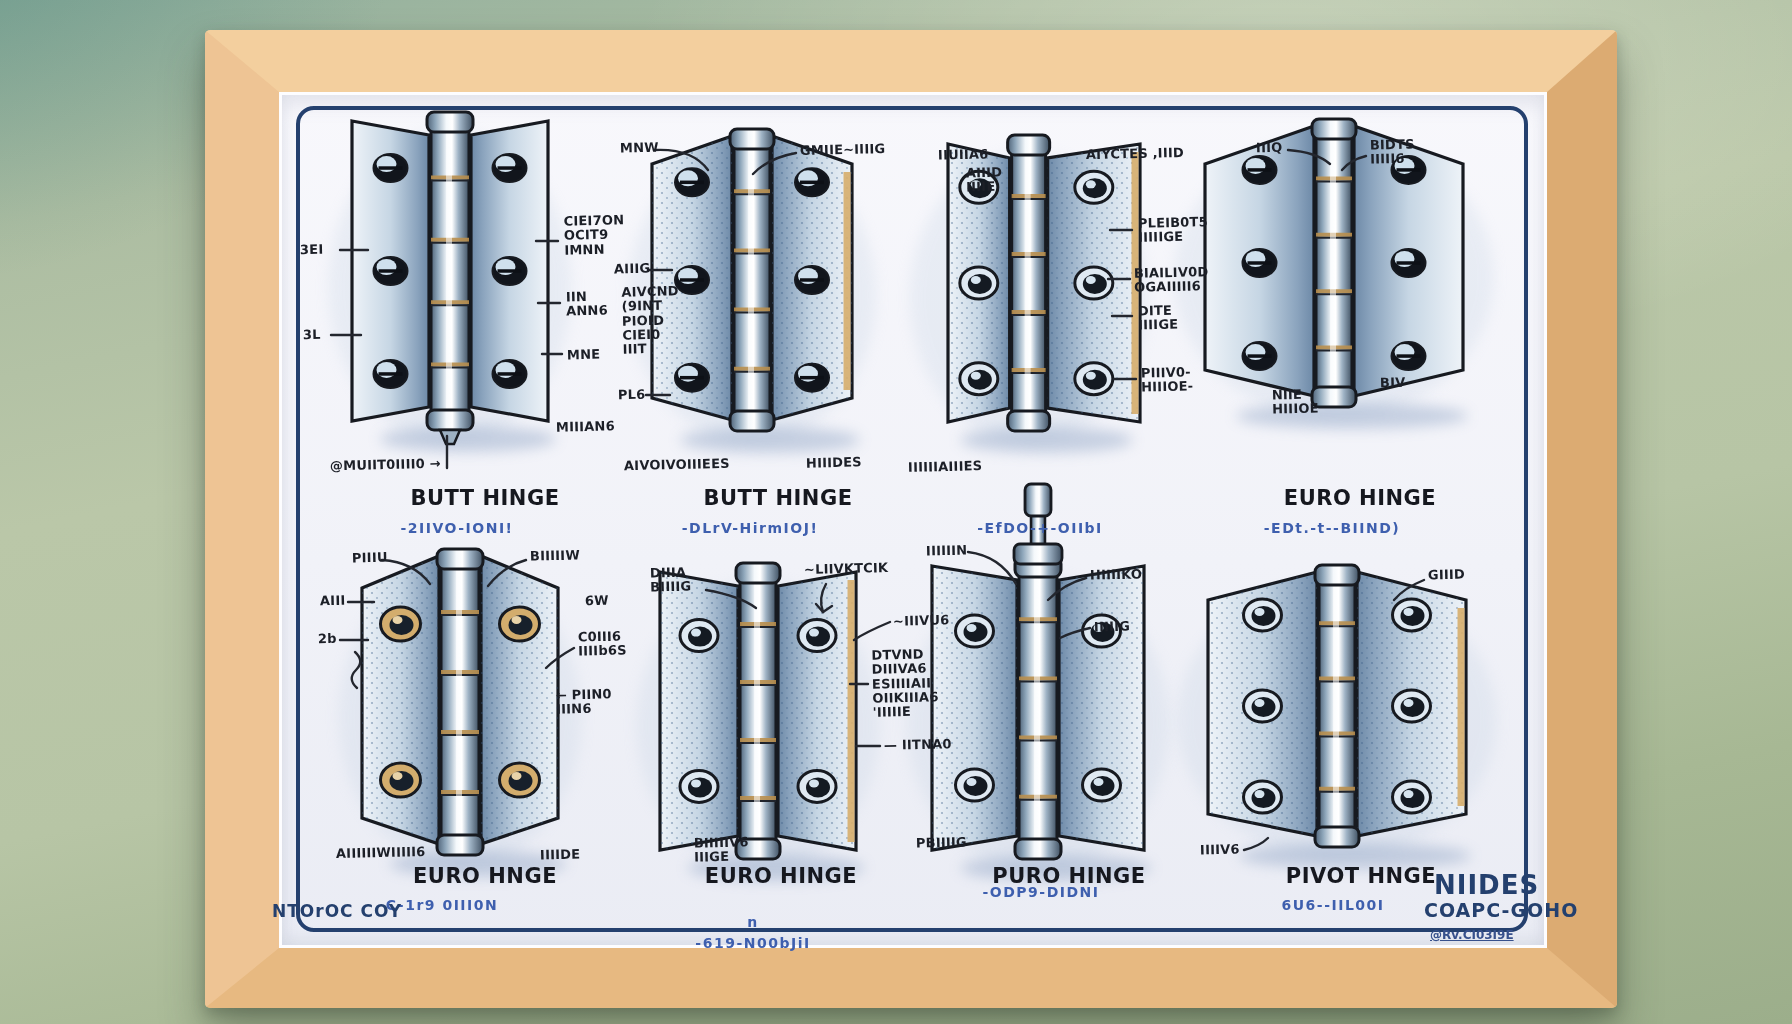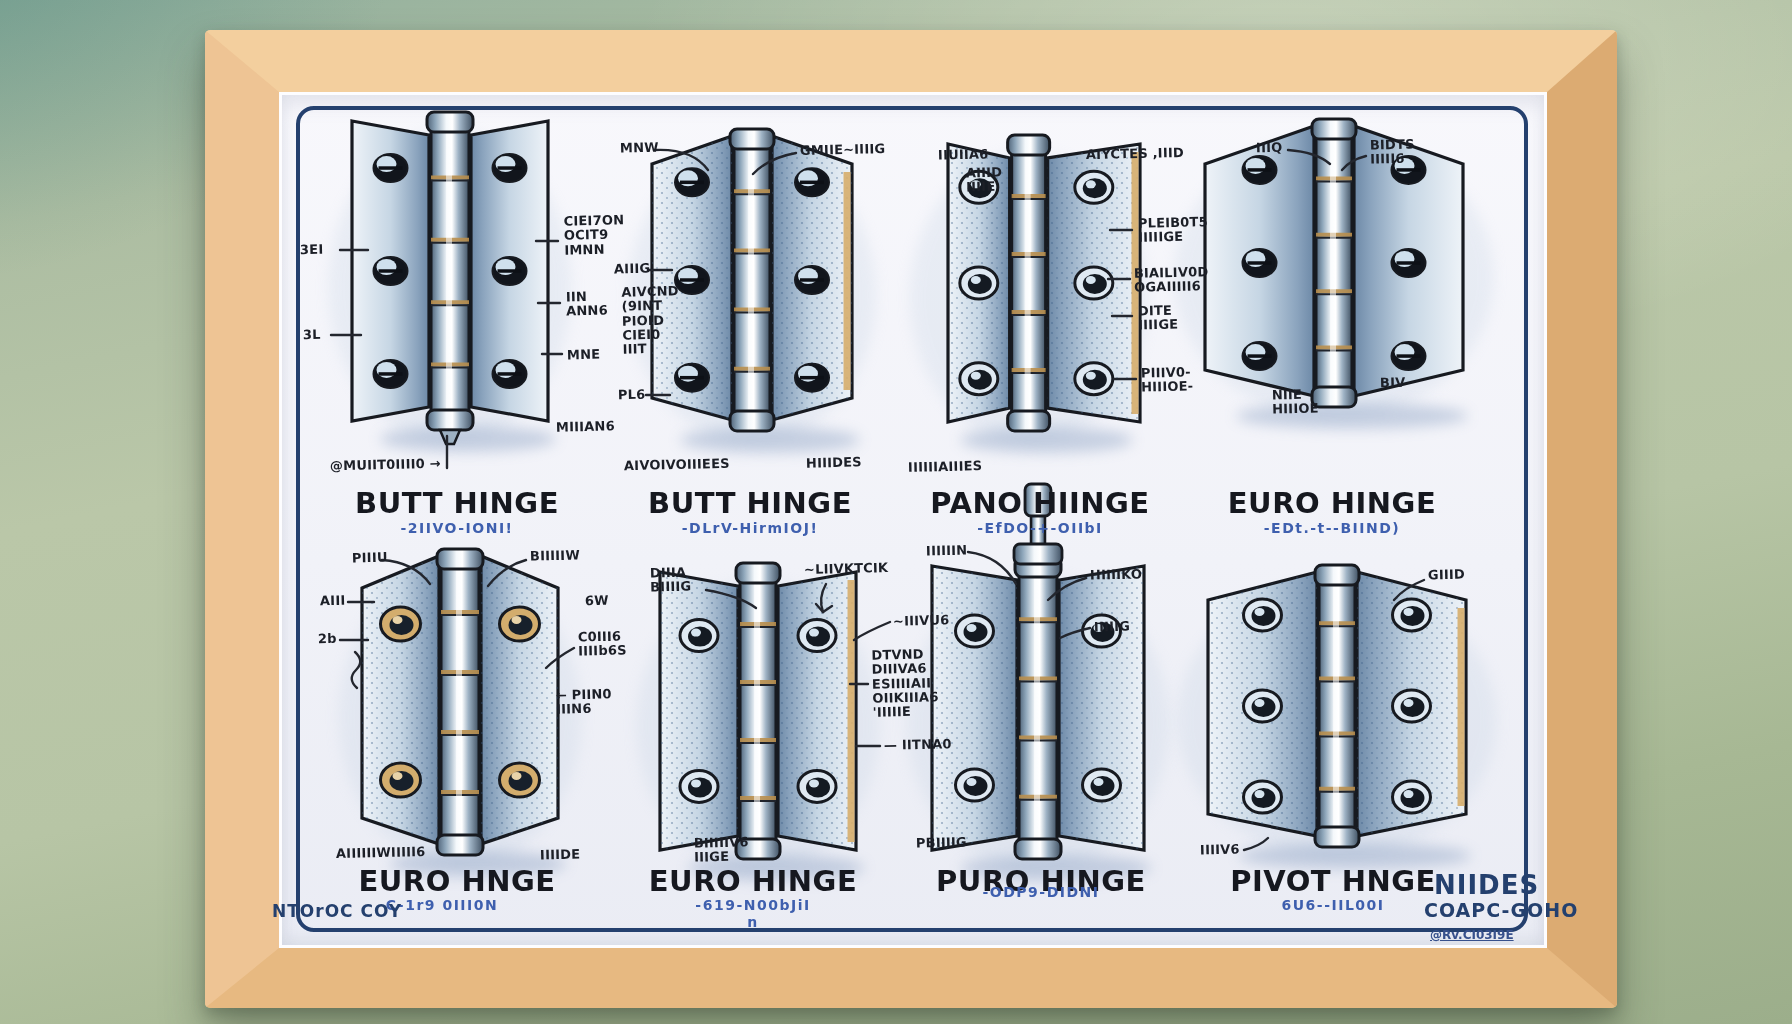--- a/index.html
+++ b/index.html
@@ -14,22 +14,22 @@
     border-color:#f3cf9e #dcab72 #e7b981 #eec494;border-radius:5px;
     box-shadow:0 26px 44px rgba(48,60,44,.40),0 6px 14px rgba(48,60,44,.28),inset 0 0 0 2px rgba(120,80,30,.18);}
   .poster{position:absolute;inset:0;background:linear-gradient(180deg,#f8f8fc 0%,#f1f2f8 55%,#eaecf4 100%);}
   .poster::before{content:"";position:absolute;inset:0;pointer-events:none;
     box-shadow:inset 0 0 0 3px #fdfdff,inset 0 12px 20px rgba(110,120,150,.16),inset 0 -8px 16px rgba(110,120,150,.12);}
   .inkborder{position:absolute;left:296px;top:106px;width:1224px;height:818px;
     border:4px solid #24406e;border-radius:18px;z-index:2;}
   #art{position:absolute;left:0;top:0;z-index:3;pointer-events:none;}
   .labels{position:absolute;inset:0;z-index:4;}
   .labels>div{position:absolute;}
-  .title{transform:translateX(-50%);font-weight:bold;font-size:29px;letter-spacing:.5px;
-    color:#16181f;white-space:nowrap;}
+  .title{transform:translateX(-50%);font-weight:bold;font-size:21px;letter-spacing:.5px;
+    color:#16181f;white-space:nowrap;margin-left:28px;}
   .sub{transform:translateX(-50%);font-weight:bold;font-size:14px;letter-spacing:1.5px;
     color:#3e5fae;white-space:nowrap;}
   .ann{font-size:13px;font-weight:bold;color:#1c1f27;line-height:1.1;letter-spacing:.2px;
     white-space:pre-line;transform:rotate(-1.3deg);}
   .navy{color:#24406e;}
   .corner-bl{font-size:17px;font-weight:bold;letter-spacing:1px;}
   .note-title{font-size:26px;font-weight:bold;letter-spacing:1px;text-align:right;}
   .note-sub{font-size:19px;font-weight:bold;letter-spacing:1px;}
   .signature{font-size:12px;font-weight:bold;color:#37508c;text-decoration:underline;}
 </style>
@@ -404,21 +404,20 @@
     <div class="ann" style="left:614px;top:262px">AIIIG</div>
     <div class="ann" style="left:622px;top:285px">AIVCND
 (9INT
 PIOID
 CIEI0
 IIIT</div>
     <div class="ann" style="left:618px;top:388px">PL6</div>
     <div class="ann" style="left:624px;top:458px">AIVOIVOIIIEES</div>
     <div class="ann" style="left:806px;top:456px">HIIIDES</div>
 
-    <div class="title" style="left:1040px;top:486px">PANO HIINGE</div>
     <div class="sub" style="left:1040px;top:520px">-EfDO-+-OIIbI</div>
     <div class="ann" style="left:938px;top:148px">IIUIIA6</div>
     <div class="ann" style="left:966px;top:166px">AIIID
 IIIIE</div>
     <div class="ann" style="left:1086px;top:147px">AIYCTES ,IIID</div>
     <div class="ann" style="left:1138px;top:216px">PLEIB0T5
 IIIIIGE</div>
     <div class="ann" style="left:1134px;top:266px">BIAILIV0D
 OGAIIIII6</div>
     <div class="ann" style="left:1138px;top:304px">DITE
@@ -444,21 +443,21 @@
     <div class="ann" style="left:318px;top:632px">2b</div>
     <div class="ann" style="left:578px;top:630px">C0III6
 IIIIb6S</div>
     <div class="ann" style="left:556px;top:688px">← PIIN0
 IIIN6</div>
     <div class="ann" style="left:585px;top:594px">6W</div>
     <div class="ann" style="left:336px;top:846px">AIIIIIIWIIIII6</div>
     <div class="ann" style="left:540px;top:848px">IIIIDE</div>
 
     <div class="title" style="left:753px;top:864px">EURO HINGE</div>
-    <div class="sub" style="left:753px;top:897px">-619-N00bJiI</div>
+    <div class="sub" style="left:753px;top:935px">-619-N00bJiI</div>
     <div class="sub" style="left:753px;top:914px">n</div>
     <div class="ann" style="left:650px;top:566px">DIIIA
 BIIIIG</div>
     <div class="ann" style="left:804px;top:562px">~LIIVKTCIK</div>
     <div class="ann" style="left:893px;top:614px">~IIIVU6</div>
     <div class="ann" style="left:872px;top:648px">DTVND
 DIIIVA6
 ESIIIIAII
 OIIKIIIA6
 'IIIIIE</div>

